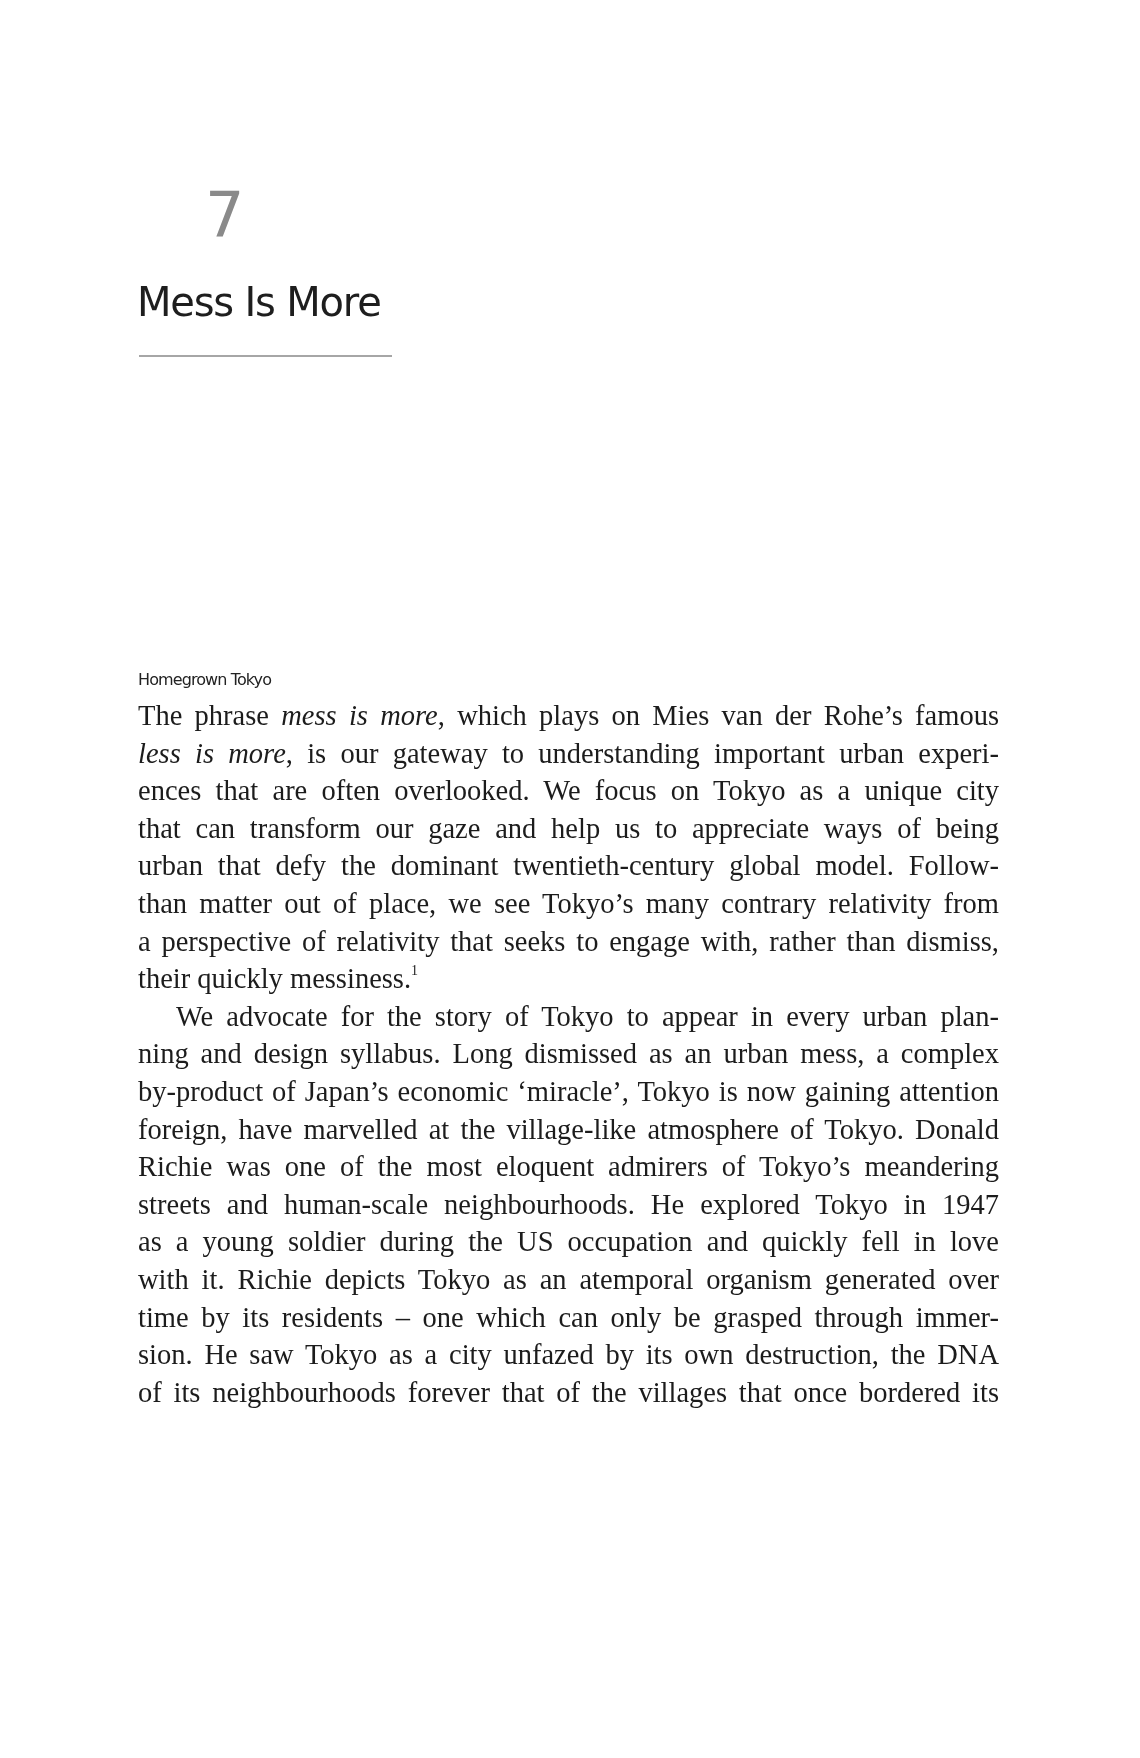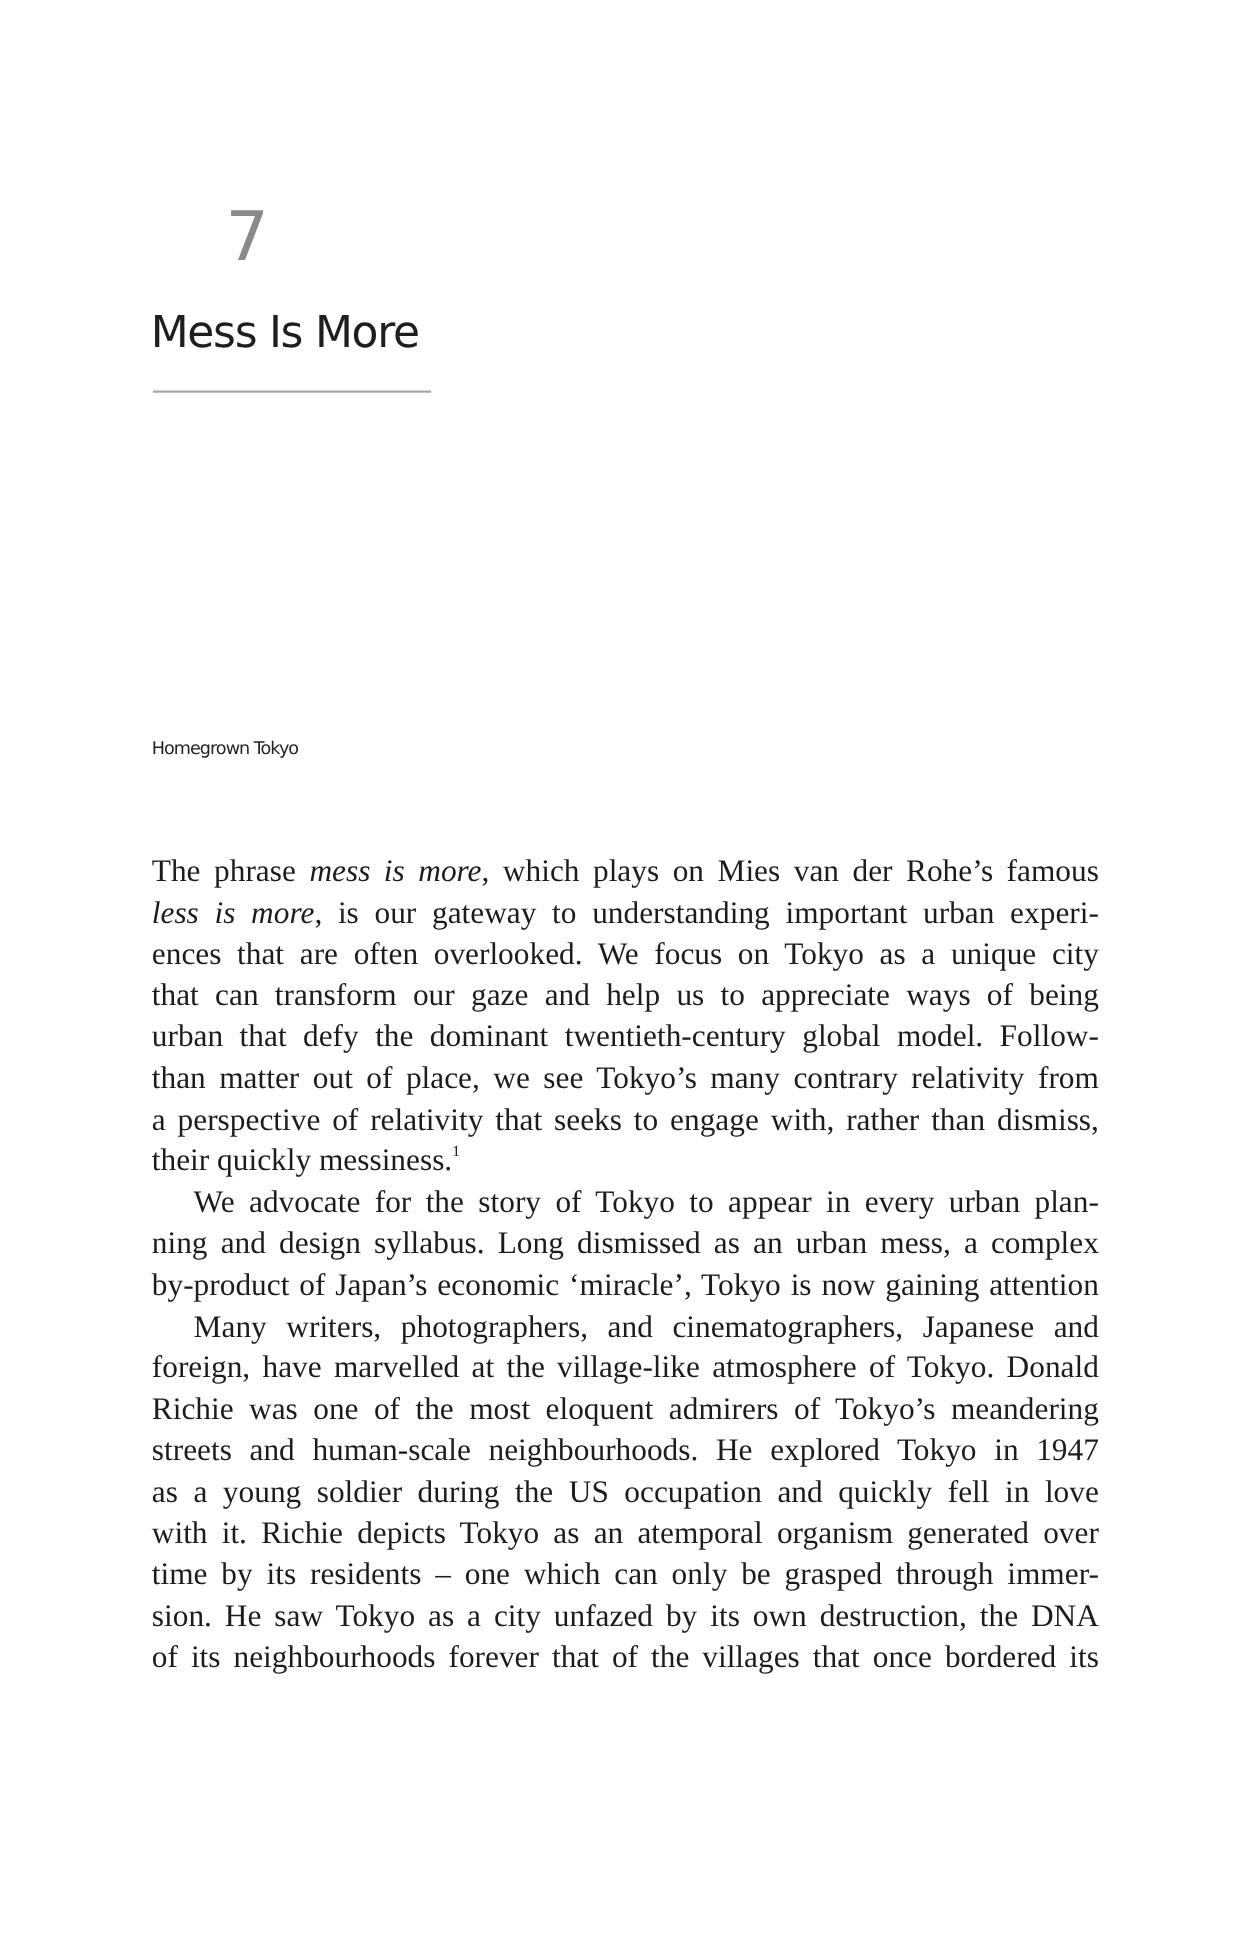--- a/index.html
+++ b/index.html
@@ -60,21 +60,21 @@
       line-height: 32px;
       color: #222222;
       font-weight: 400;
       letter-spacing: -0.9px;
       margin: 0;
       white-space: nowrap;
     }
     .body-text {
       position: absolute;
       left: 138px;
-      top: 774px;
+      top: 697px;
       width: 861px;
       font-family: "Liberation Serif", "DejaVu Serif", serif;
       font-size: 28.5px;
       color: #1c1c1c;
       margin: 0;
     }
     .line {
       display: block;
       height: 37.6px;
       line-height: 37.6px;
@@ -114,21 +114,20 @@
         <span class="line"><span>than matter out of place, we see Tokyo’s many contrary relativity from</span></span>
         <span class="line"><span>a perspective of relativity that seeks to engage with, rather than dismiss,</span></span>
         <span class="line last"><span>their quickly messiness.</span><sup class="fn">1</sup></span>
       </div>
       <div>
         <span class="line indent"><span>We advocate for the story of Tokyo to appear in every urban plan-</span></span>
         <span class="line"><span>ning and design syllabus. Long dismissed as an urban mess, a complex</span></span>
         <span class="line"><span>by-product of Japan’s economic ‘miracle’, Tokyo is now gaining attention</span></span>
       </div>
       <div>
-        <span class="line indent"><span>Many writers, photographers, and cinematographers, Japanese and</span></span>
         <span class="line"><span>foreign, have marvelled at the village-like atmosphere of Tokyo. Donald</span></span>
         <span class="line"><span>Richie was one of the most eloquent admirers of Tokyo’s meandering</span></span>
         <span class="line"><span>streets and human-scale neighbourhoods. He explored Tokyo in 1947</span></span>
         <span class="line"><span>as a young soldier during the US occupation and quickly fell in love</span></span>
         <span class="line"><span>with it. Richie depicts Tokyo as an atemporal organism generated over</span></span>
         <span class="line"><span>time by its residents – one which can only be grasped through immer-</span></span>
         <span class="line"><span>sion. He saw Tokyo as a city unfazed by its own destruction, the DNA</span></span>
         <span class="line"><span>of its neighbourhoods forever that of the villages that once bordered its</span></span>
       </div>
     </div>

